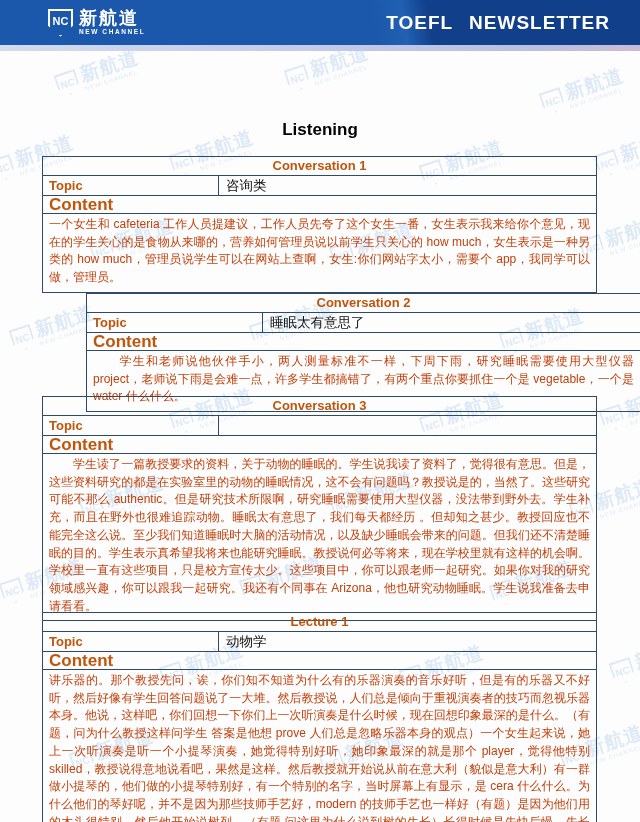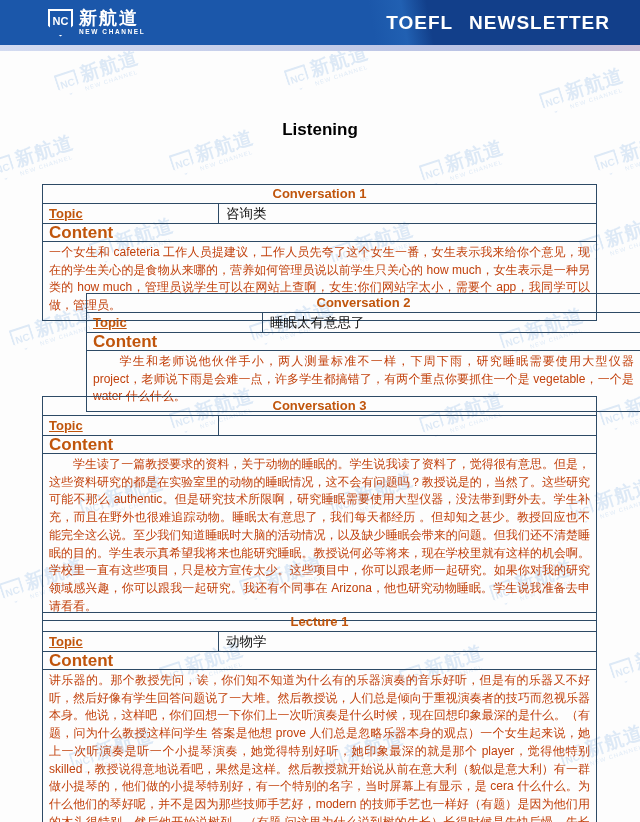--- a/index.html
+++ b/index.html
@@ -79,35 +79,35 @@
     text-align:center;font-weight:bold;font-size:13px;color:var(--accent);
   }
   .row-topic{
     display:flex;height:20px;line-height:19px;
     border-bottom:1px solid var(--border);
   }
   .cell-topic-label{
     width:176px;flex:0 0 176px;
     border-right:1px solid var(--border);
     padding-left:6px;
-    font-weight:bold;font-size:13px;color:var(--accent);text-decoration:underline;
+    font-weight:bold;font-size:13px;color:var(--accent);
   }
   .cell-topic-value{flex:1;padding-left:7px;font-size:13.5px;color:#111;}
   .row-content-label{
     height:18px;line-height:17px;
     border-bottom:1px solid var(--border);
     padding-left:6px;
     font-weight:bold;font-size:17px;color:var(--accent);
   }
   .row-content{
     padding:2px 6px 5px 6px;
     font-size:12px;line-height:17.7px;
     text-align:justify;color:#c2410c;
   }
-  #tbl-conv1{top:184px;}
+  #tbl-conv1{top:156px;}
   #tbl-conv2{top:293px;margin-left:44px;}
   #tbl-conv3{top:396px;}
   #tbl-lec1{top:612px;height:260px;}
 </style>
 </head>
 <body>
 
 <div id="watermark-layer">
     <div class="wm" style="left: 55px; top: 60px;">
       <span class="wm-shield">NC</span>

